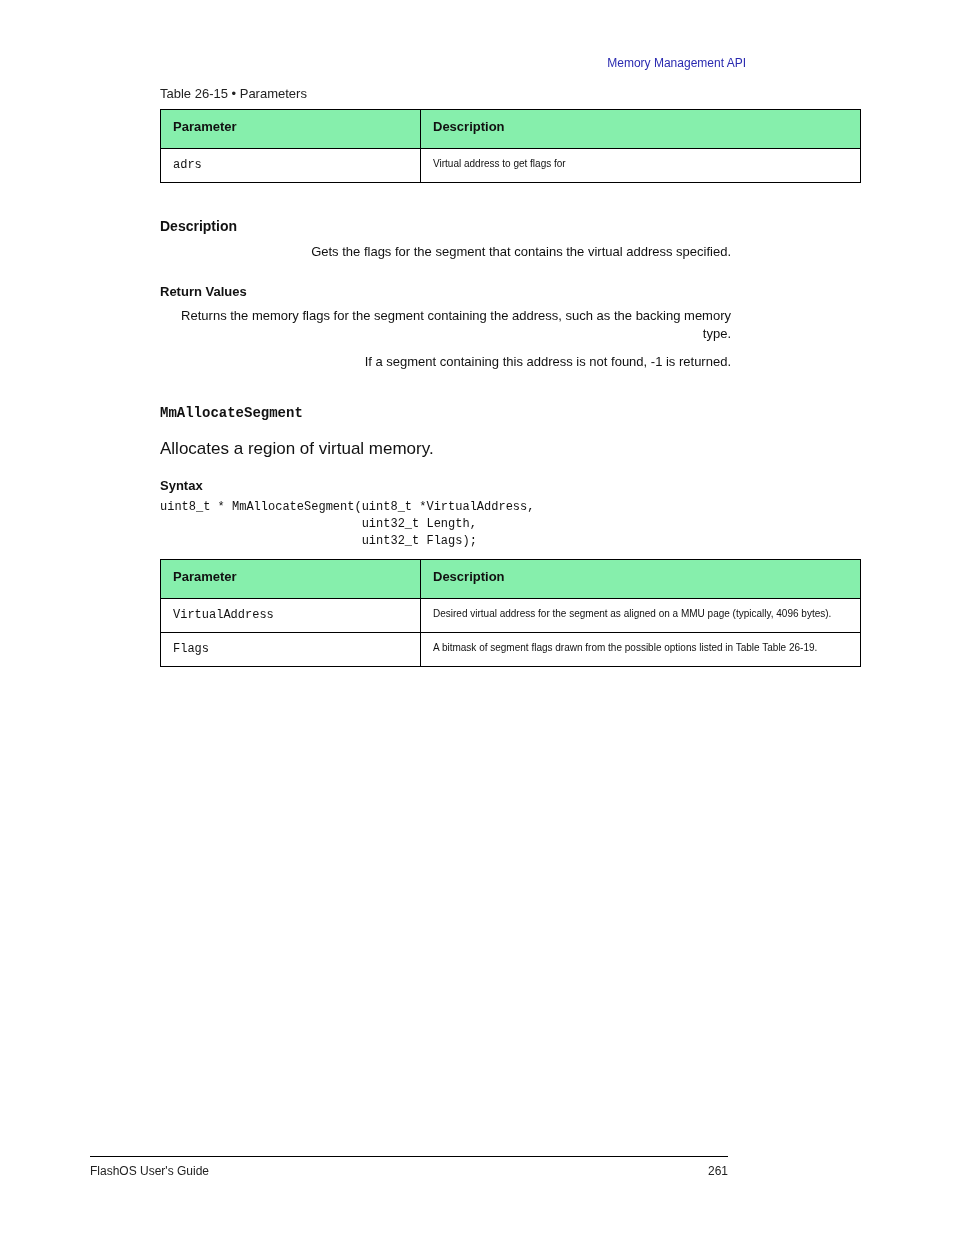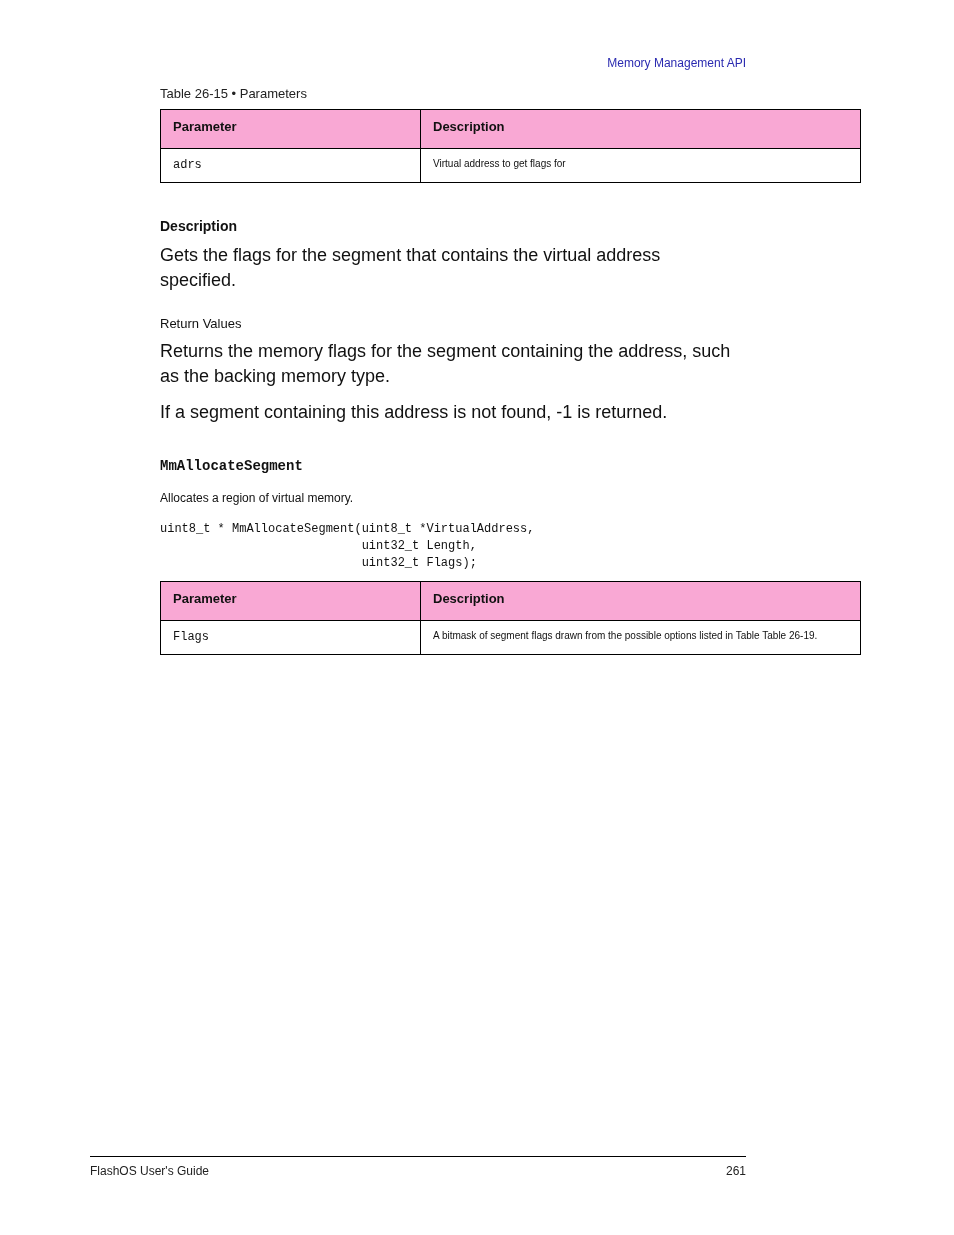--- a/index.html
+++ b/index.html
@@ -37,55 +37,55 @@
     table-layout: fixed;
   }
   table.param col.c0 { width: 260px; }
   table.param col.c1 { width: 440px; }
   table.param th, table.param td {
     border: 1px solid #000;
     padding: 8px 12px;
     vertical-align: top;
   }
   table.param th {
-    background: #f9a8d4;
+    background: #86efac;
     font-weight: bold;
     text-align: left;
     font-size: 13px;
     height: 22px;
   }
   table.param td {
     font-size: 10px;
   }
   table.param td.code {
     font-family: "Courier New", monospace;
     font-size: 12px;
   }
   h3.section { font-size: 14px; font-weight: bold; margin-top: 34px; margin-bottom: 6px; }
-  p.body { margin: 6px 0 10px; font-size: 18px; max-width: 700px; }
-  h4.return-values { font-size: 13px; font-weight: normal; margin-top: 22px; margin-bottom: 4px; }
+  p.body { margin: 6px 0 10px; font-size: 13px; max-width: 700px; text-align: right; }
+  h4.return-values { font-size: 13px; font-weight: bold; margin-top: 22px; margin-bottom: 4px; }
   h3.fn-name {
     font-family: "Courier New", monospace;
     font-size: 14px;
     font-weight: bold;
     margin-top: 32px;
   }
-  p.fn-summary { margin: 4px 0 14px; font-size: 12px; }
+  p.fn-summary { margin: 4px 0 14px; font-size: 17px; }
   h4.syntax-label { font-size: 13px; font-weight: bold; margin: 16px 0 4px; }
   pre.sig {
     font-family: "Courier New", monospace;
     font-size: 12px;
     white-space: pre;
     margin: 0 0 10px 0;
   }
   footer.page-footer {
     position: absolute;
     bottom: 55px;
     left: 90px;
-    right: 75px;
+    right: 93px;
     border-top: 1px solid #000;
     padding-top: 6px;
     display: flex;
     justify-content: space-between;
     font-size: 12px;
     color: #222;
   }
 </style>
 </head>
 <body>
@@ -114,37 +114,42 @@
   </table>
 
   <h3 class="section">Description</h3>
   <p class="body">Gets the flags for the segment that contains the virtual address specified.</p>
   <h4 class="return-values">Return Values</h4>
   <p class="body">Returns the memory flags for the segment containing the address, such as the backing memory type.</p>
   <p class="body">If a segment containing this address is not found, -1 is returned.</p>
 
   <h3 class="fn-name">MmAllocateSegment</h3>
   <p class="fn-summary">Allocates a region of virtual memory.</p>
+  <h4 class="syntax-label">Syntax</h4>
   <pre class="sig">uint8_t * MmAllocateSegment(uint8_t *VirtualAddress,
                             uint32_t Length,
                             uint32_t Flags);</pre>
 
   <table class="param">
     <colgroup>
         <col class="c0">
         <col class="c1">
       </colgroup>
     <thead>
       <tr>
         <th>Parameter</th>
         <th>Description</th>
       </tr>
     </thead>
     <tbody>
       <tr>
+        <td class="code">VirtualAddress</td>
+        <td>Desired virtual address for the segment as aligned on a MMU page (typically, 4096 bytes).</td>
+      </tr>
+      <tr>
         <td class="code">Flags</td>
         <td>A bitmask of segment flags drawn from the possible options listed in Table Table 26-19.</td>
       </tr>
     </tbody>
   </table>
 
   <footer class="page-footer">
     <span>FlashOS User's Guide</span>
     <span>261</span>
   </footer>

